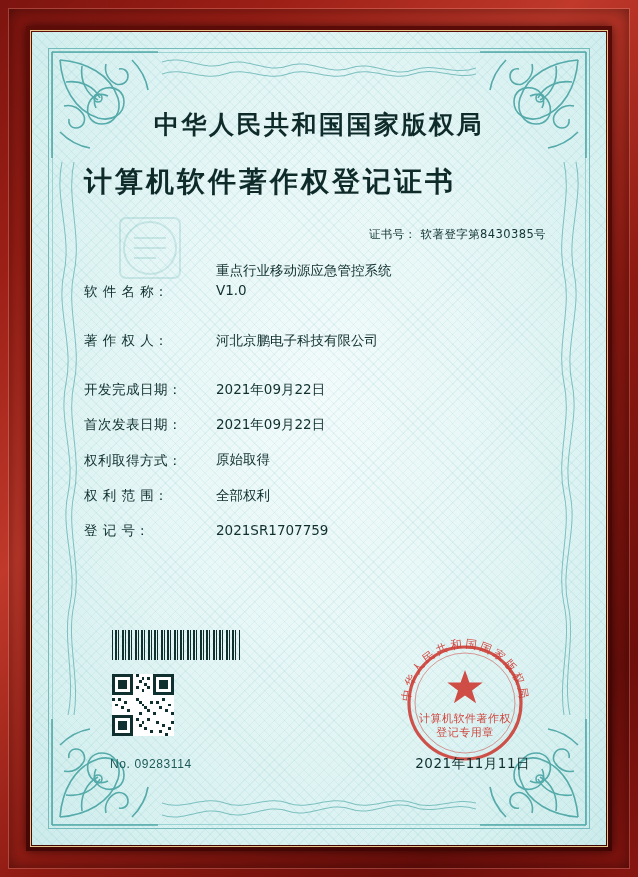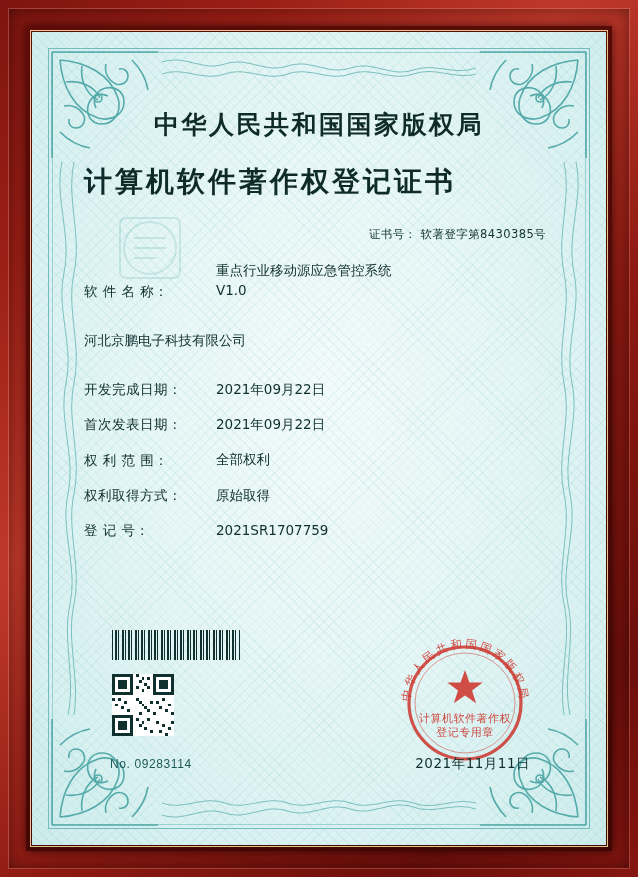--- a/index.html
+++ b/index.html
@@ -341,43 +341,44 @@
 
         <div class="field-row">
           <div class="field-label">软 件 名 称：</div>
           <div class="field-value">重点行业移动源应急管控系统
 V1.0</div>
         </div>
 
         <div class="gap-lg"></div>
 
         <div class="field-row">
+          <div class="field-label">著 作 权 人：</div>
           <div class="field-value">河北京鹏电子科技有限公司</div>
         </div>
 
         <div class="gap-lg"></div>
 
         <div class="field-row">
           <div class="field-label">开发完成日期：</div>
           <div class="field-value">2021年09月22日</div>
         </div>
 
         <div class="field-row">
           <div class="field-label">首次发表日期：</div>
           <div class="field-value">2021年09月22日</div>
         </div>
 
         <div class="field-row">
+          <div class="field-label">权利取得方式：</div>
+          <div class="field-value">原始取得</div>
+        </div>
+
+        <div class="field-row">
           <div class="field-label">权 利 范 围：</div>
           <div class="field-value">全部权利</div>
-        </div>
-
-        <div class="field-row">
-          <div class="field-label">权利取得方式：</div>
-          <div class="field-value">原始取得</div>
         </div>
 
         <div class="field-row">
           <div class="field-label">登 记 号：</div>
           <div class="field-value">2021SR1707759</div>
         </div>
 
       </div>
 
     </div>

